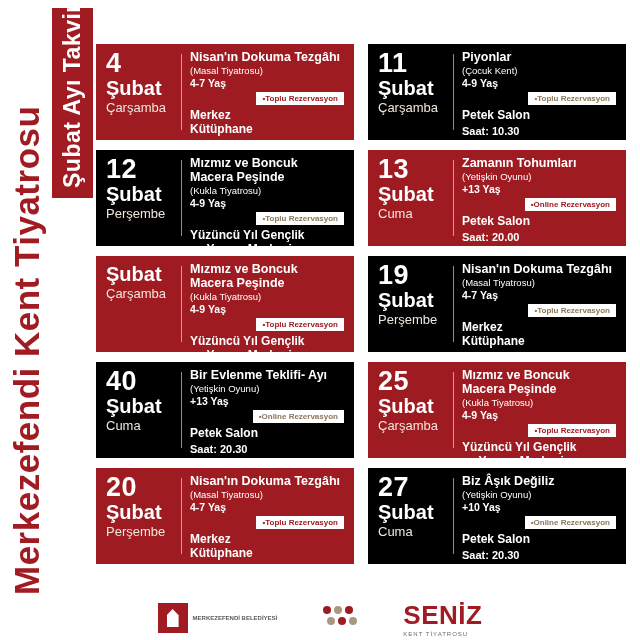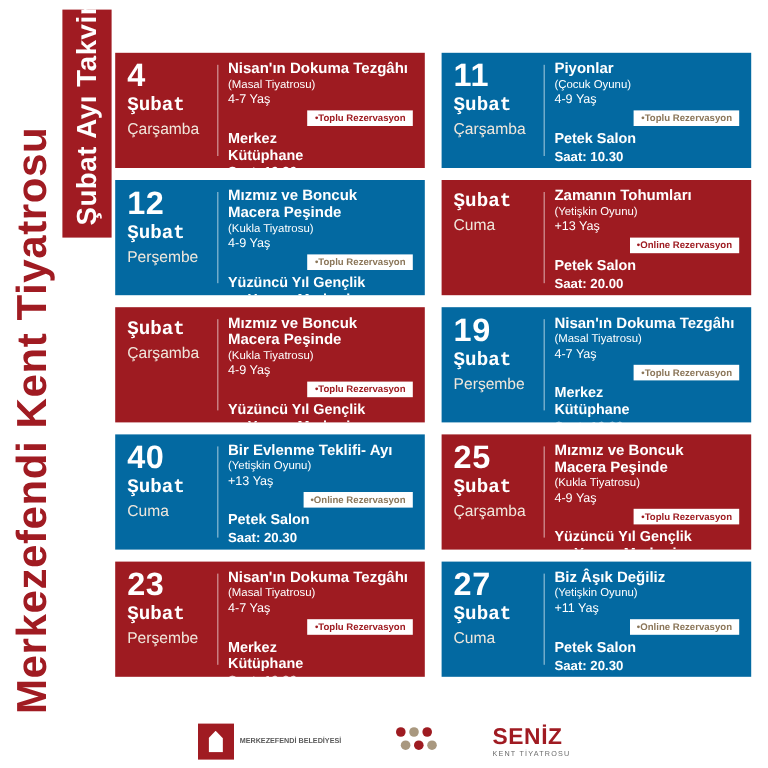--- a/index.html
+++ b/index.html
@@ -61,21 +61,21 @@
     grid-template-columns: 1fr 1fr;
     gap: 10px 14px;
   }
   .card {
     display: flex;
     height: 96px;
     color: #ffffff;
     overflow: hidden;
   }
   .card.red { background: #9e1b21; }
-  .card.tan { background: #0369a1; }
+  .card.tan { background: #000000; }
 
   .date-col {
     width: 86px;
     flex: 0 0 86px;
     padding: 6px 4px 4px 10px;
     position: relative;
   }
   .date-col:after {
     content: "";
     position: absolute;
@@ -83,25 +83,24 @@
     width: 1px;
     background: rgba(255,255,255,0.55);
   }
   .day-num {
     font-size: 27px;
     font-weight: bold;
     line-height: 26px;
     letter-spacing: 0.5px;
   }
   .month-txt {
-    font-size: 16px;
+    font-size: 20px;
     font-weight: bold;
     line-height: 22px;
     margin-top: 1px;
-    font-family: Liberation Mono, monospace;
   }
   .weekday-txt {
     font-size: 13px;
     line-height: 15px;
     margin-top: 1px;
     color: #f0e7dc;
   }
 
   .info-col {
     flex: 1 1 auto;
@@ -115,21 +114,21 @@
     font-weight: bold;
     line-height: 14px;
   }
   .ev-sub {
     font-size: 9.5px;
     line-height: 11px;
     margin-top: 1px;
   }
   .ev-age {
     font-size: 10.5px;
-    font-weight: normal;
+    font-weight: bold;
     line-height: 12px;
     margin-top: 1px;
   }
   .res-badge {
     align-self: flex-end;
     background: #ffffff;
     font-size: 8px;
     font-weight: bold;
     padding: 2px 6px;
     margin-top: 3px;
@@ -188,21 +187,21 @@
     position: relative;
   }
   .dotrow { position: absolute; display: flex; gap: 3px; }
   .dot {
     width: 8px; height: 8px;
     border-radius: 50%;
     background: #9e1b21;
   }
   .dot.tan { background: #a9987f; }
   .seniz {
-    font-size: 19px;
+    font-size: 26px;
     font-weight: bold;
     color: #a01b22;
     letter-spacing: 0.5px;
   }
   .seniz-sub {
     font-size: 6px;
     color: #6a6a6a;
     letter-spacing: 1px;
   }
 </style>
@@ -234,21 +233,21 @@
         </div>
       </div>
       <div class="card tan">
         <div class="date-col">
           <div class="day-num">11</div>
           <div class="month-txt">Şubat</div>
           <div class="weekday-txt">Çarşamba</div>
         </div>
         <div class="info-col">
           <div class="ev-title" style="white-space: pre-line;">Piyonlar</div>
-          <div class="ev-sub">(Çocuk Oyunu)</div>
+          <div class="ev-sub">(Çocuk Kent)</div>
           <div class="ev-age">4-9 Yaş</div>
           <div class="res-badge">•Toplu Rezervasyon</div>
           <div class="venue" style="white-space: pre-line;">Petek Salon</div>
           <div class="time">Saat: 10.30</div>
         </div>
       </div>
       <div class="card tan">
         <div class="date-col">
           <div class="day-num">12</div>
           <div class="month-txt">Şubat</div>
@@ -259,20 +258,21 @@
 Macera Peşinde</div>
           <div class="ev-sub">(Kukla Tiyatrosu)</div>
           <div class="ev-age">4-9 Yaş</div>
           <div class="res-badge">•Toplu Rezervasyon</div>
           <div class="venue" style="white-space: pre-line;">Yüzüncü Yıl Gençlik
 ve Yaşam Merkezi</div>
         </div>
       </div>
       <div class="card red">
         <div class="date-col">
+          <div class="day-num">13</div>
           <div class="month-txt">Şubat</div>
           <div class="weekday-txt">Cuma</div>
         </div>
         <div class="info-col">
           <div class="ev-title" style="white-space: pre-line;">Zamanın Tohumları</div>
           <div class="ev-sub">(Yetişkin Oyunu)</div>
           <div class="ev-age">+13 Yaş</div>
           <div class="res-badge">•Online Rezervasyon</div>
           <div class="venue" style="white-space: pre-line;">Petek Salon</div>
           <div class="time">Saat: 20.00</div>
@@ -335,21 +335,21 @@
 Macera Peşinde</div>
           <div class="ev-sub">(Kukla Tiyatrosu)</div>
           <div class="ev-age">4-9 Yaş</div>
           <div class="res-badge">•Toplu Rezervasyon</div>
           <div class="venue" style="white-space: pre-line;">Yüzüncü Yıl Gençlik
 ve Yaşam Merkezi</div>
         </div>
       </div>
       <div class="card red">
         <div class="date-col">
-          <div class="day-num">23</div>
+          <div class="day-num">20</div>
           <div class="month-txt">Şubat</div>
           <div class="weekday-txt">Perşembe</div>
         </div>
         <div class="info-col">
           <div class="ev-title" style="white-space: pre-line;">Nisan'ın Dokuma Tezgâhı</div>
           <div class="ev-sub">(Masal Tiyatrosu)</div>
           <div class="ev-age">4-7 Yaş</div>
           <div class="res-badge">•Toplu Rezervasyon</div>
           <div class="venue" style="white-space: pre-line;">Merkez
 Kütüphane</div>
@@ -358,21 +358,21 @@
       </div>
       <div class="card tan">
         <div class="date-col">
           <div class="day-num">27</div>
           <div class="month-txt">Şubat</div>
           <div class="weekday-txt">Cuma</div>
         </div>
         <div class="info-col">
           <div class="ev-title" style="white-space: pre-line;">Biz Âşık Değiliz</div>
           <div class="ev-sub">(Yetişkin Oyunu)</div>
-          <div class="ev-age">+11 Yaş</div>
+          <div class="ev-age">+10 Yaş</div>
           <div class="res-badge">•Online Rezervasyon</div>
           <div class="venue" style="white-space: pre-line;">Petek Salon</div>
           <div class="time">Saat: 20.30</div>
         </div>
       </div>
     </div>
 
   <div class="footer">
     <div class="logo">
       <div class="logo-mark-red"></div>

